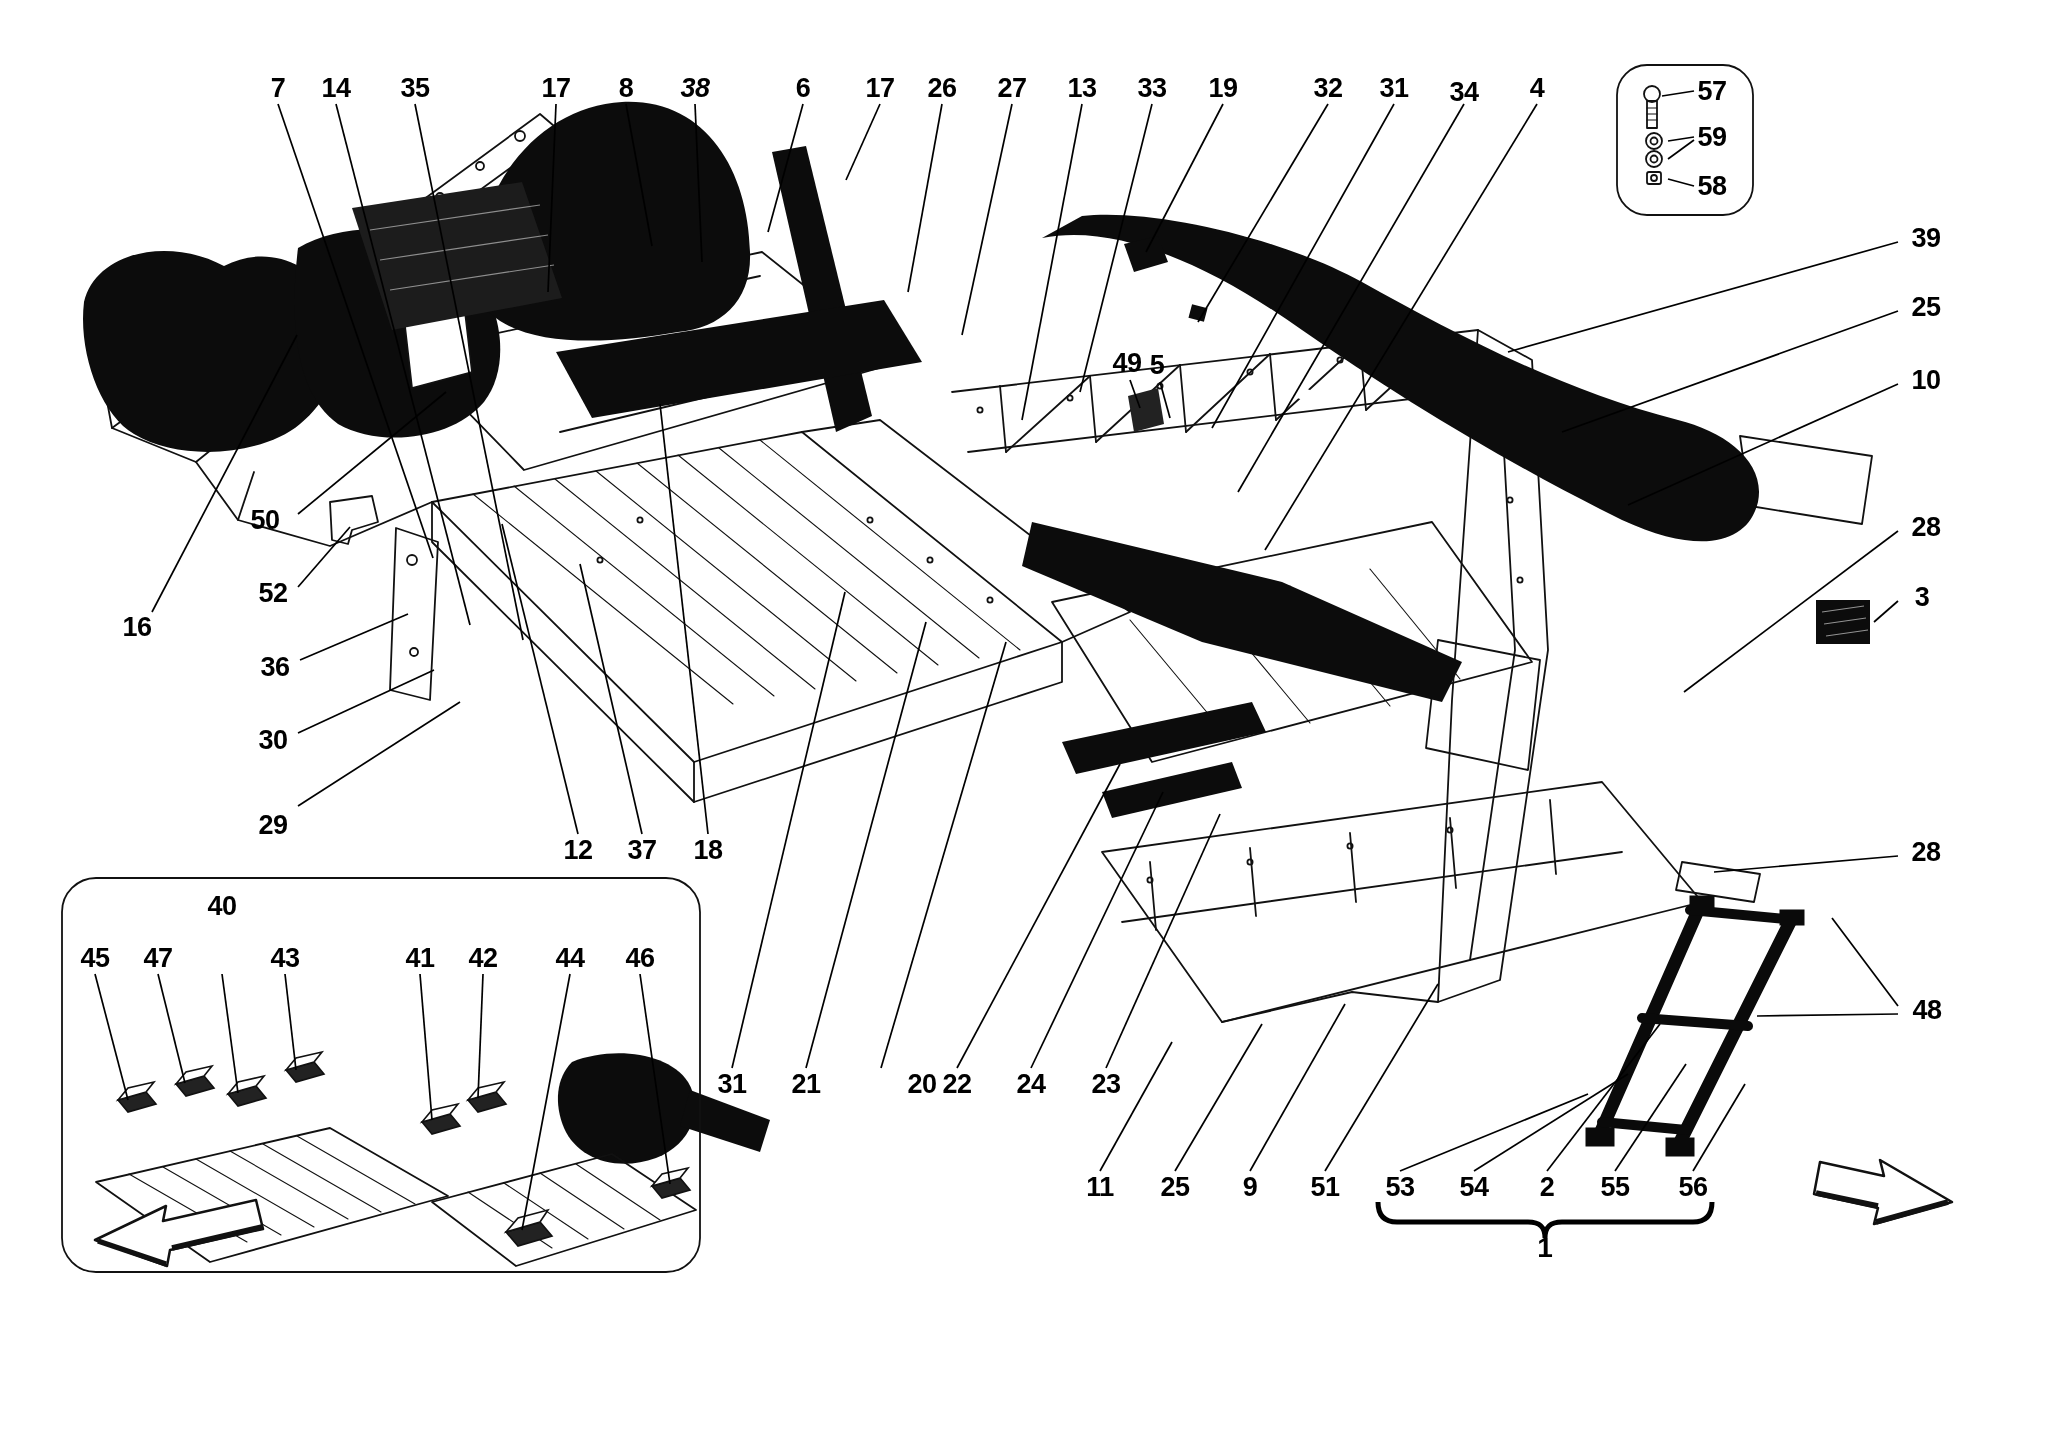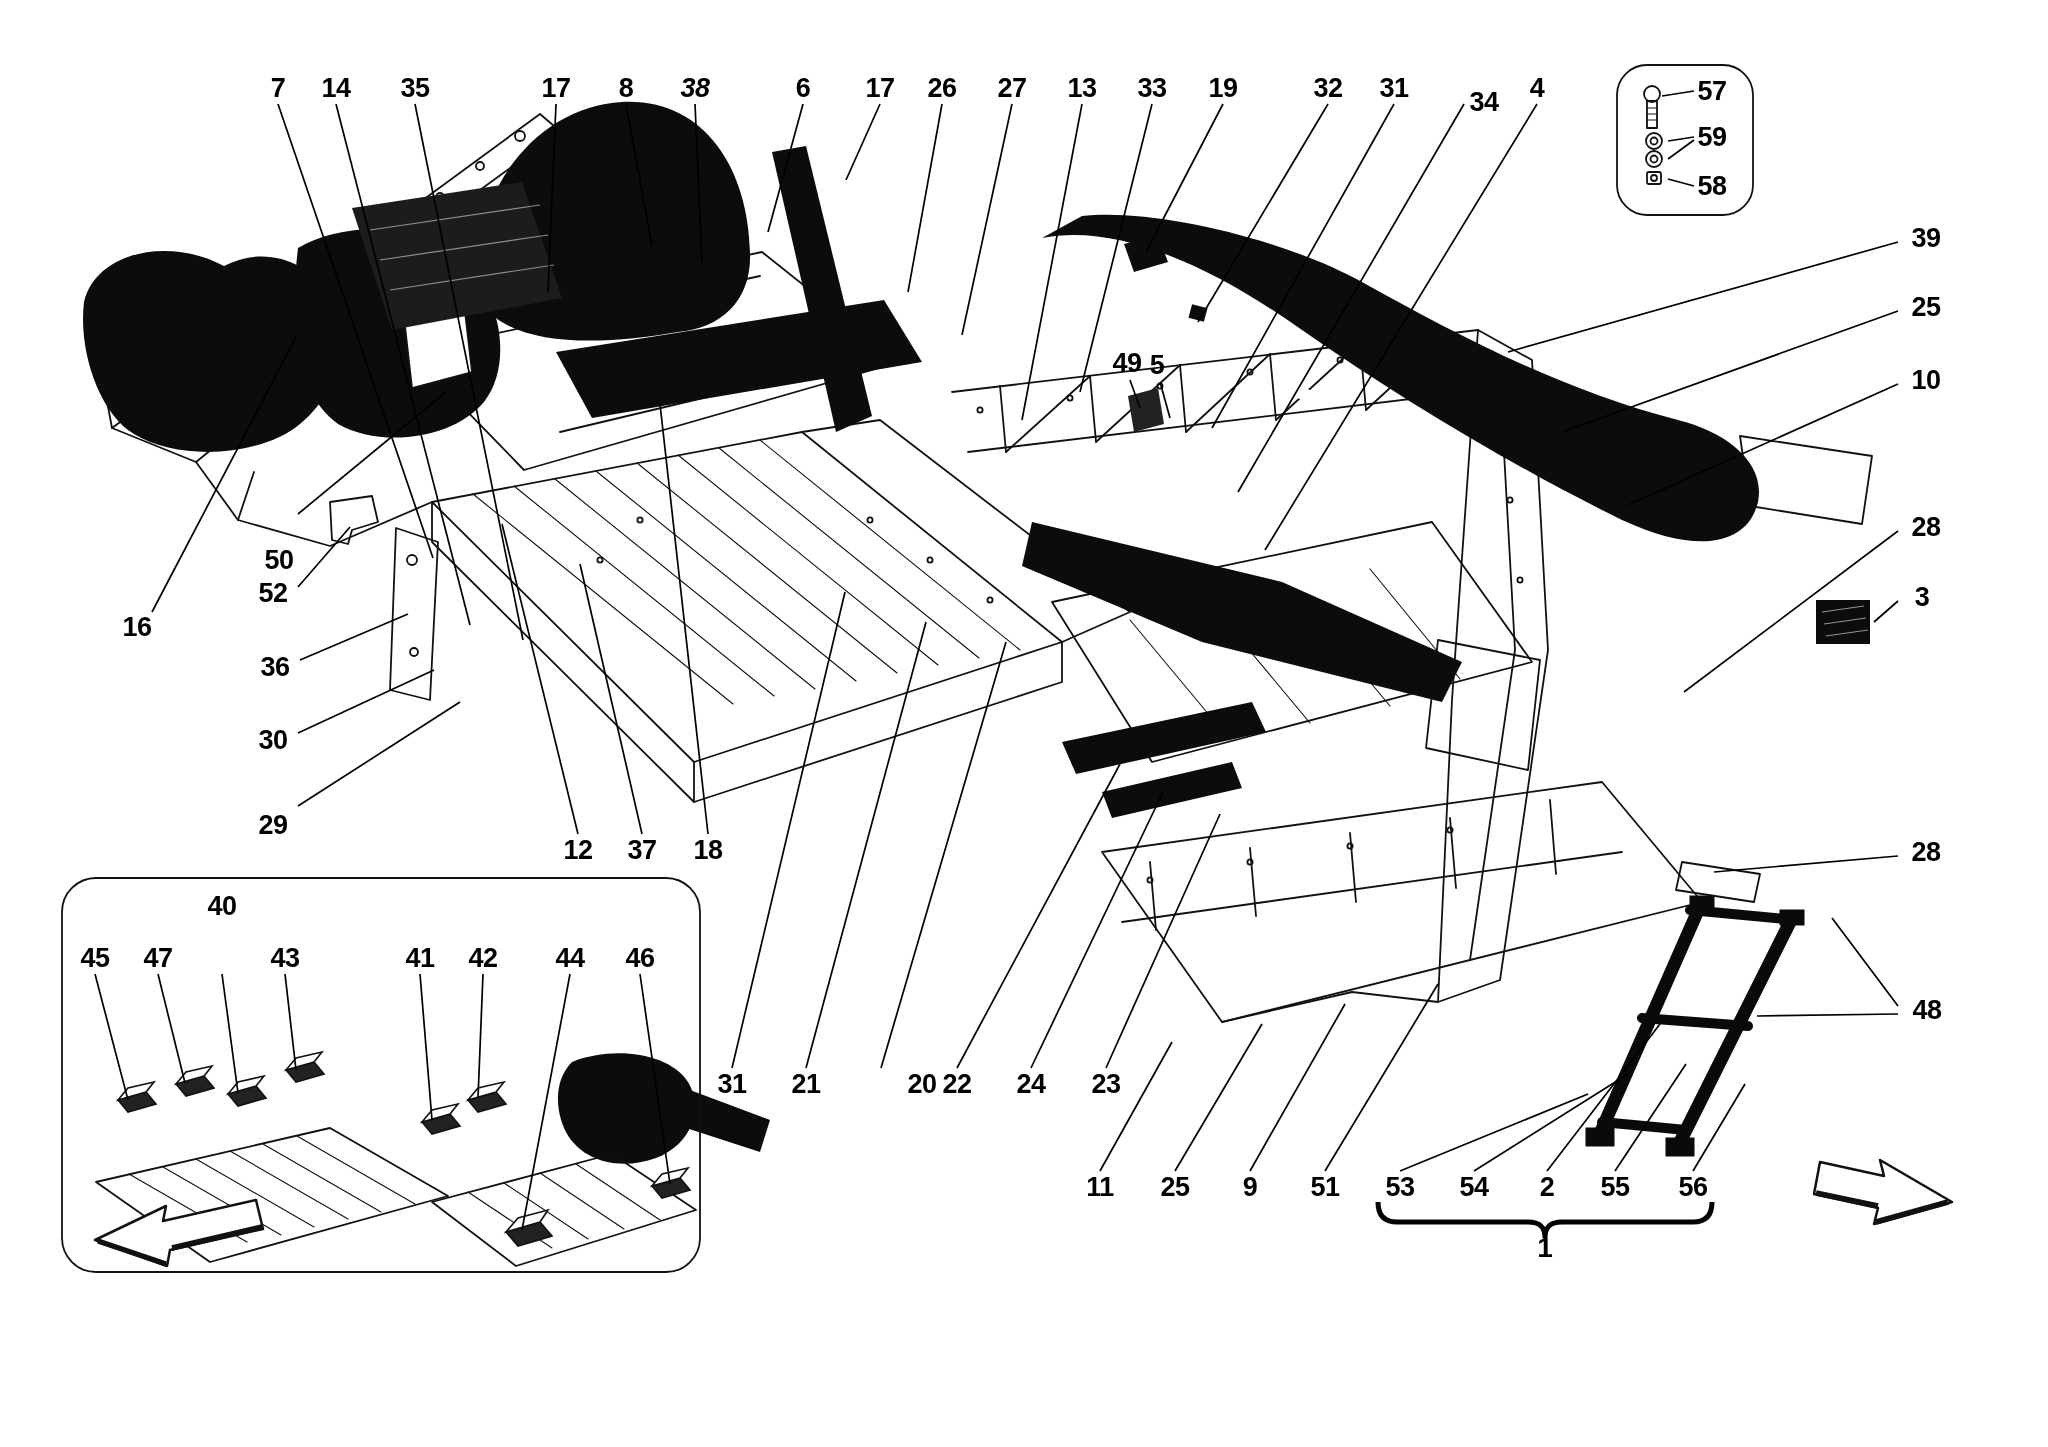--- a/index.html
+++ b/index.html
@@ -322,31 +322,31 @@
       <div class="callout" style="left: 695px; top: 88px; font-style: italic;">38</div>
       <div class="callout" style="left: 803px; top: 88px;">6</div>
       <div class="callout" style="left: 880px; top: 88px;">17</div>
       <div class="callout" style="left: 942px; top: 88px;">26</div>
       <div class="callout" style="left: 1012px; top: 88px;">27</div>
       <div class="callout" style="left: 1082px; top: 88px;">13</div>
       <div class="callout" style="left: 1152px; top: 88px;">33</div>
       <div class="callout" style="left: 1223px; top: 88px; text-align: right;">19</div>
       <div class="callout" style="left: 1328px; top: 88px;">32</div>
       <div class="callout" style="left: 1394px; top: 88px;">31</div>
-      <div class="callout" style="left: 1464px; top: 102px; margin-left: 20px;">34</div>
+      <div class="callout" style="left: 1464px; top: 92px;">34</div>
       <div class="callout" style="left: 1537px; top: 88px;">4</div>
       <div class="callout" style="left: 1926px; top: 238px;">39</div>
       <div class="callout" style="left: 1926px; top: 307px;">25</div>
       <div class="callout" style="left: 1926px; top: 380px;">10</div>
       <div class="callout" style="left: 1926px; top: 527px;">28</div>
       <div class="callout" style="left: 1922px; top: 597px;">3</div>
       <div class="callout" style="left: 1926px; top: 852px;">28</div>
       <div class="callout" style="left: 1927px; top: 1010px;">48</div>
       <div class="callout" style="left: 137px; top: 627px;">16</div>
-      <div class="callout" style="left: 279px; top: 520px; margin-top: 40px;">50</div>
+      <div class="callout" style="left: 265px; top: 520px;">50</div>
       <div class="callout" style="left: 273px; top: 593px;">52</div>
       <div class="callout" style="left: 275px; top: 667px;">36</div>
       <div class="callout" style="left: 273px; top: 740px;">30</div>
       <div class="callout" style="left: 273px; top: 813px; margin-top: 12px;">29</div>
       <div class="callout" style="left: 578px; top: 850px;">12</div>
       <div class="callout" style="left: 642px; top: 850px;">37</div>
       <div class="callout" style="left: 708px; top: 850px;">18</div>
       <div class="callout" style="left: 1127px; top: 363px;">49</div>
       <div class="callout" style="left: 1157px; top: 365px;">5</div>
       <div class="callout" style="left: 732px; top: 1084px;">31</div>

